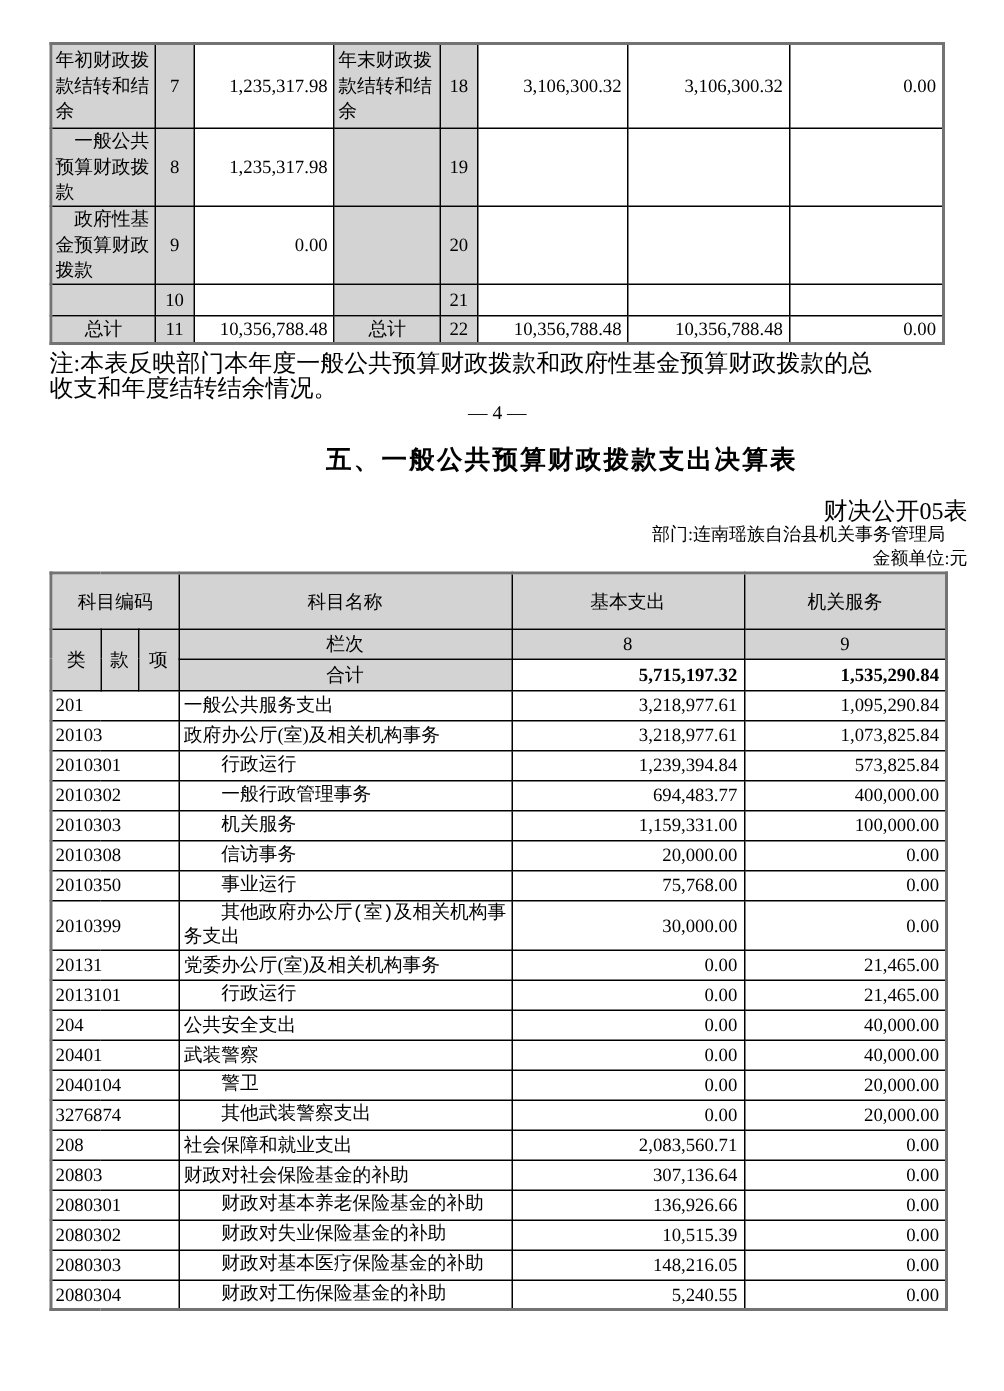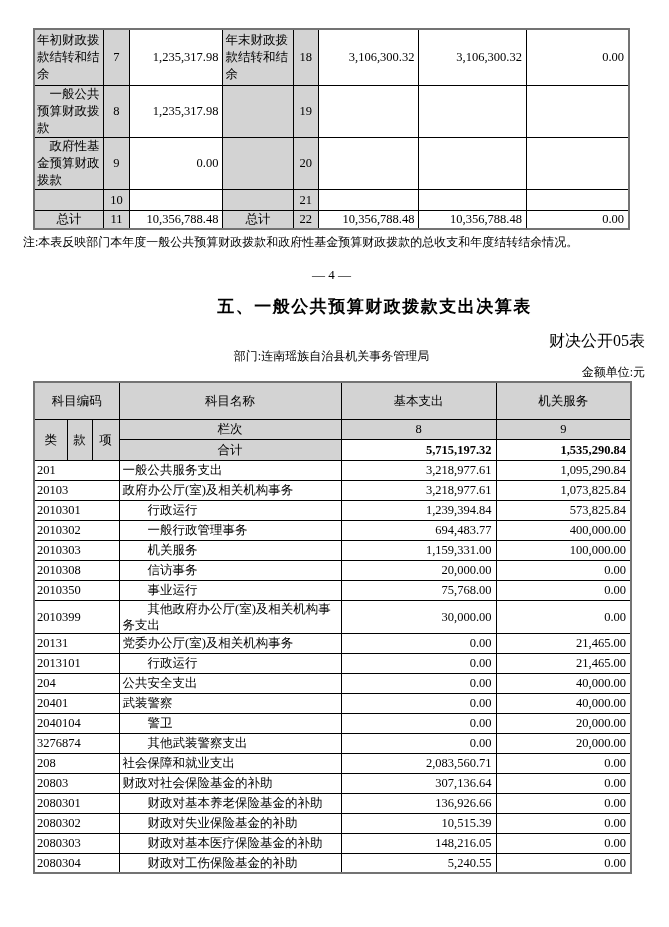--- a/index.html
+++ b/index.html
@@ -23,38 +23,38 @@
   #summary-table tr:nth-child(1){height:56px;}
   #summary-table tr:nth-child(2){height:52px;}
   #summary-table tr:nth-child(3){height:50px;}
   #summary-table tr:nth-child(4){height:21px;}
   #summary-table tr:nth-child(5){height:18px;}
   #summary-table tr:nth-child(2) td:nth-child(1),
   #summary-table tr:nth-child(3) td:nth-child(1){text-indent:1em;}
   #summary-table tr:nth-child(5) td:nth-child(1),
   #summary-table tr:nth-child(5) td:nth-child(4){text-align:center;text-indent:0;}
 
-  .note{position:absolute;left:23px;top:234px;width:562px;line-height:17px;font-size:12px;}
+  .note{position:absolute;left:33px;top:234px;width:562px;line-height:17px;font-size:16px;}
   .pagenum{position:absolute;left:33px;top:267px;width:597px;text-align:center;font-size:13px;}
   .sec-title{position:absolute;left:0;top:295px;width:669px;text-align:center;
              font-size:17px;font-weight:bold;letter-spacing:1.5px;padding-left:40px;}
   .form-no{position:absolute;left:33px;top:331px;width:612px;text-align:right;font-size:16px;}
-  .dept{position:absolute;left:33px;top:348px;width:597px;text-align:center;font-size:12px;}
+  .dept{position:absolute;left:33px;top:348px;width:597px;text-align:right;font-size:12px;}
   .unit{position:absolute;left:33px;top:364px;width:612px;text-align:right;font-size:12px;}
 
   
   #exp-table{position:absolute;left:33px;top:381px;width:597px;}
   #exp-table .hA{height:37px;}
   #exp-table .hB{height:20px;}
   #exp-table .hC{height:21px;}
   #exp-table td.hd{text-align:center;}
   #exp-table tbody tr{height:20px;}
   #exp-table td.code{text-align:left;padding-left:2px;white-space:nowrap;}
   #exp-table td.name{text-align:left;padding:0 3px;}
-  #exp-table td.name.ind{text-indent:2em;}
+  #exp-table td.name.ind{text-indent:2em;font-family:Liberation Mono, monospace;}
   #exp-table td.b{font-weight:bold;}
 </style>
 </head>
 <body>
 
 <div class="sheet">
 
   <table id="summary-table">
     <colgroup>
       <col style="width:69px">

